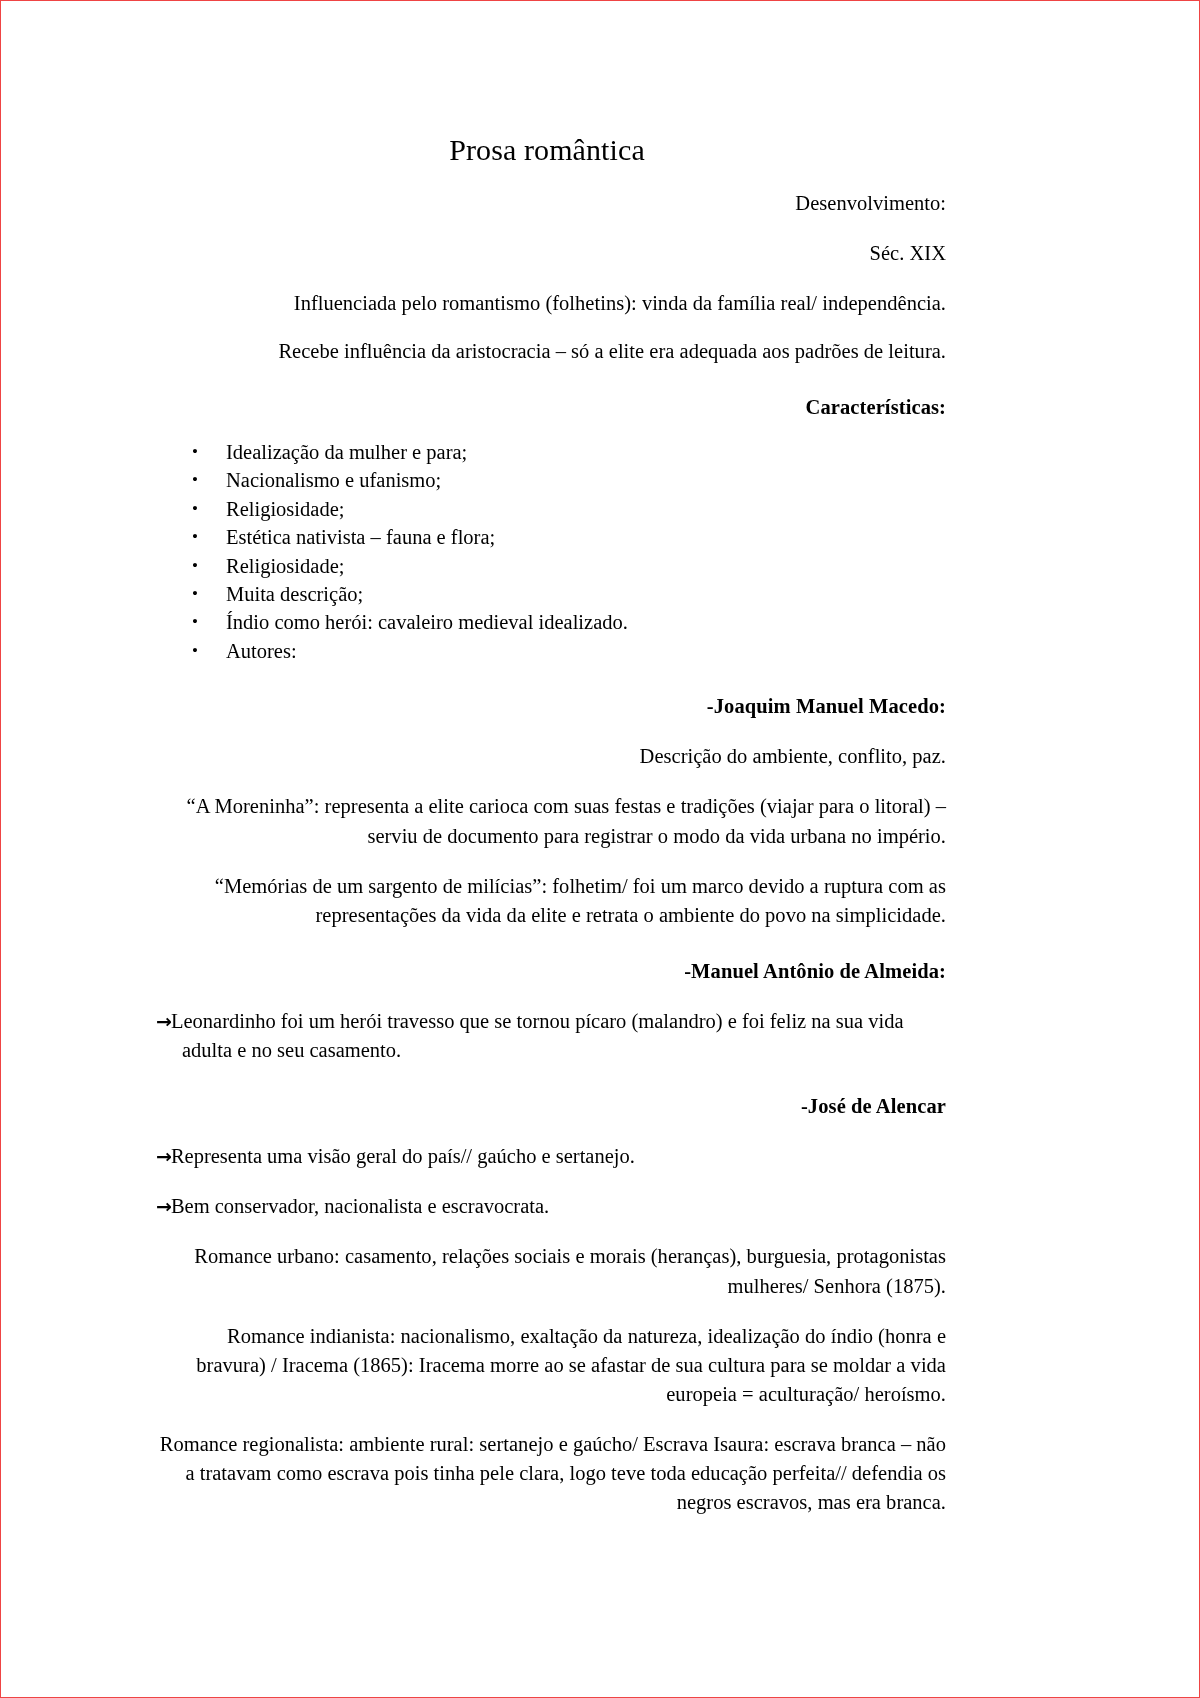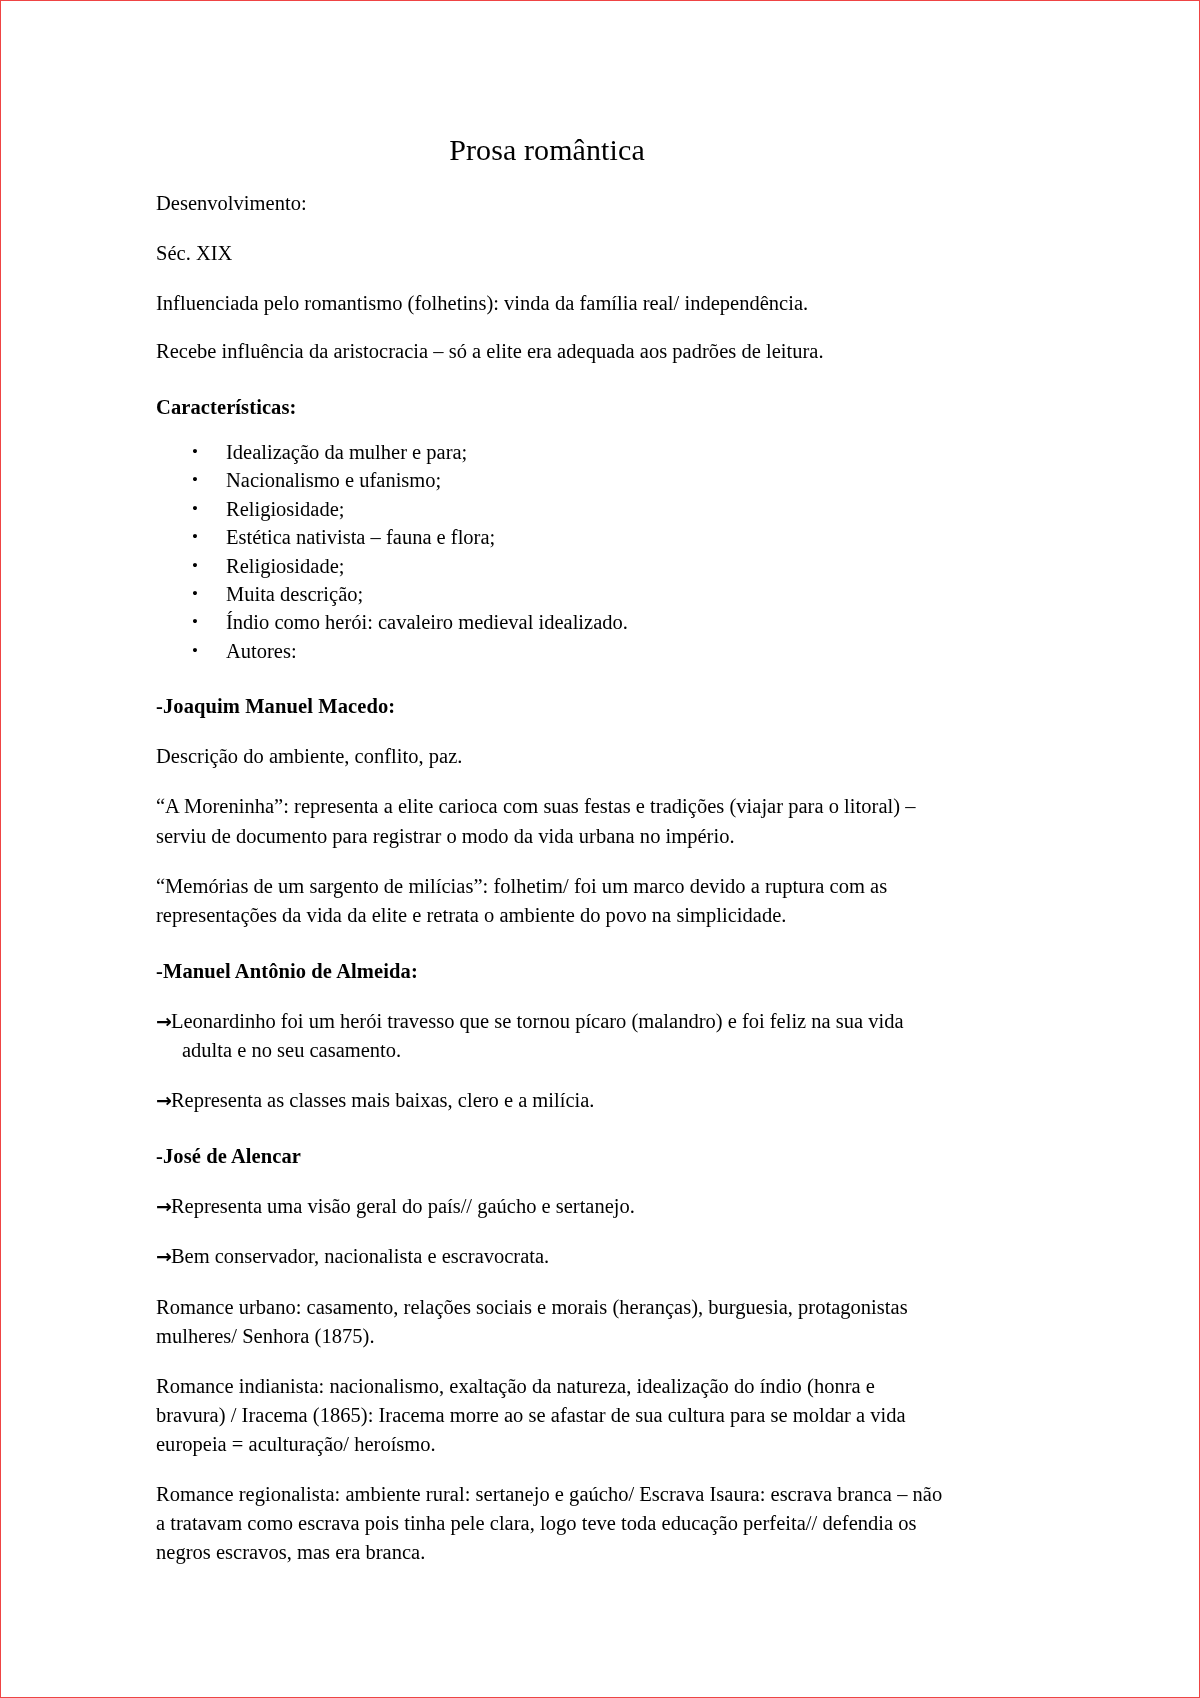--- a/index.html
+++ b/index.html
@@ -36,21 +36,21 @@
     margin: 0;
     padding-top: 132px;
     letter-spacing: 0.1px;
     margin-left: -8px;
   }
   .para {
     font-size: 20.5px;
     line-height: 1.42;
     margin: 0;
     padding-top: 21px;
-    text-align: left;
+    text-align: right;
     letter-spacing: 0.02px;
   }
   .para.tight { padding-top: 19px; }
   .para.bold {
     font-weight: bold;
     letter-spacing: 0.1px;
   }
   .para.heading-gap { padding-top: 27px; }
   .bullets {
     list-style: none;
@@ -141,21 +141,20 @@
     </ul>
 
     <p class="para bold heading-gap">-Joaquim Manuel Macedo:</p>
     <p class="para">Descrição do ambiente, conflito, paz.</p>
     <p class="para">“A Moreninha”: representa a elite carioca com suas festas e tradições (viajar para o litoral) – serviu de documento para registrar o modo da vida urbana no império.</p>
 
     <p class="para">“Memórias de um sargento de milícias”: folhetim/ foi um marco devido a ruptura com as representações da vida da elite e retrata o ambiente do povo na simplicidade.</p>
     <p class="para bold heading-gap">-Manuel Antônio de Almeida:</p>
 
     <p class="arrow-para"><span class="arrow-glyph">→</span><span>Leonardinho foi um herói travesso que se tornou pícaro (malandro) e foi feliz na sua vida adulta e no seu casamento.</span></p>
-    <p class="arrow-para"><span class="arrow-glyph">→</span><span>Representa as classes mais baixas, clero e a milícia.</span></p>
 
     <p class="para bold heading-gap">-José de Alencar</p>
 
     <p class="arrow-para"><span class="arrow-glyph">→</span><span>Representa uma visão geral do país// gaúcho e sertanejo.</span></p>
     <p class="arrow-para"><span class="arrow-glyph">→</span><span>Bem conservador, nacionalista e escravocrata.</span></p>
 
     <p class="para">Romance urbano: casamento, relações sociais e morais (heranças), burguesia, protagonistas mulheres/ Senhora (1875).</p>
     <p class="para">Romance indianista: nacionalismo, exaltação da natureza, idealização do índio (honra e bravura) / Iracema (1865): Iracema morre ao se afastar de sua cultura para se moldar a vida europeia = aculturação/ heroísmo.</p>
     <p class="para">Romance regionalista: ambiente rural: sertanejo e gaúcho/ Escrava Isaura: escrava branca – não a tratavam como escrava pois tinha pele clara, logo teve toda educação perfeita// defendia os negros escravos, mas era branca.</p>
 

